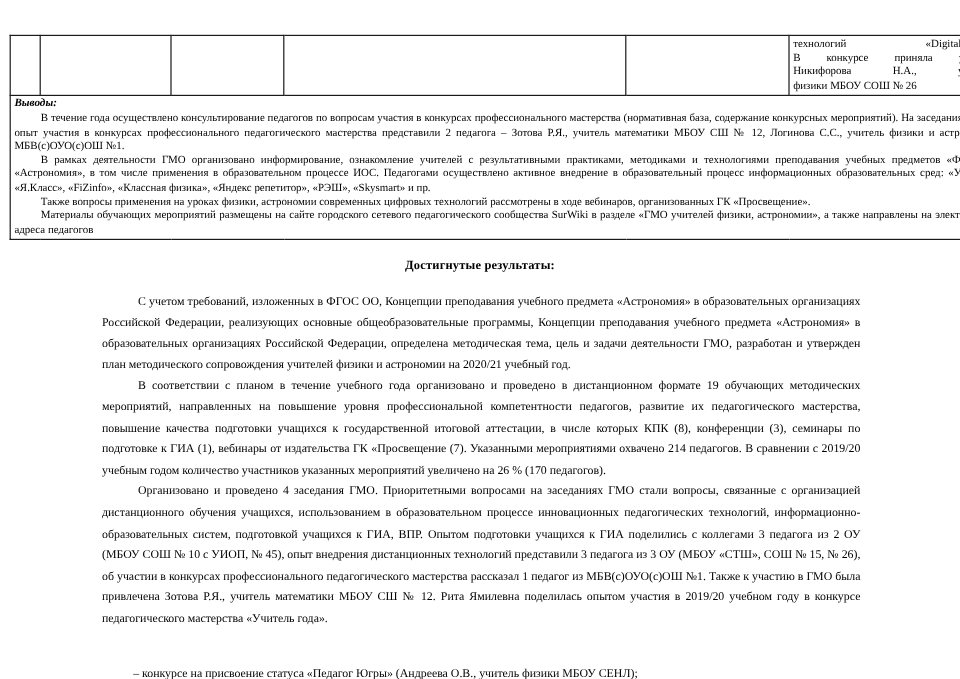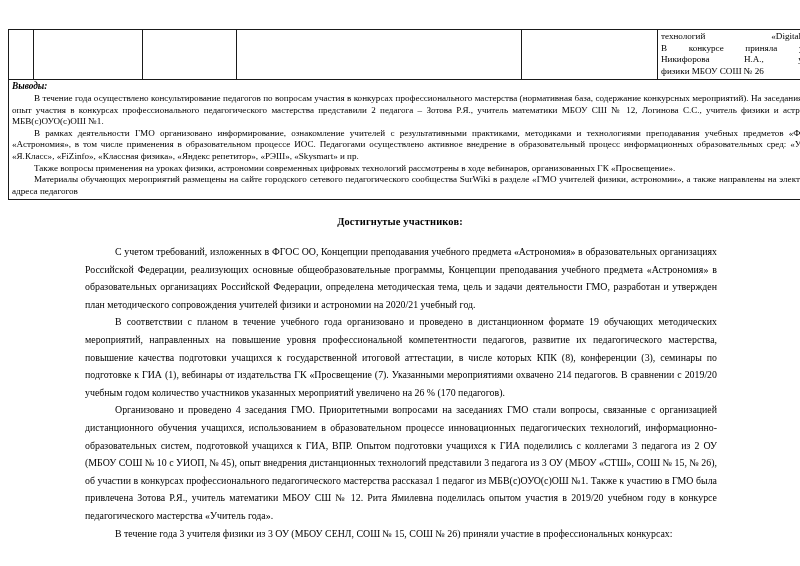--- a/index.html
+++ b/index.html
@@ -141,24 +141,23 @@
           <p>В течение года осуществлено консультирование педагогов по вопросам участия в конкурсах профессионального мастерства (нормативная база, содержание конкурсных мероприятий). На заседаниях ГМО опыт участия в конкурсах профессионального педагогического мастерства представили 2 педагога – Зотова Р.Я., учитель математики МБОУ СШ № 12, Логинова С.С., учитель физики и астрономии МБВ(с)ОУО(с)ОШ №1.</p>
           <p>В рамках деятельности ГМО организовано информирование, ознакомление учителей с результативными практиками, методиками и технологиями преподавания учебных предметов «Физика», «Астрономия», в том числе применения в образовательном процессе ИОС. Педагогами осуществлено   активное внедрение в образовательный процесс информационных образовательных сред: «Учи.ру», «Я.Класс», «FiZinfo», «Классная физика», «Яндекс репетитор», «РЭШ», «Skysmart» и пр.</p>
           <p>Также вопросы применения на уроках физики, астрономии современных цифровых технологий рассмотрены в ходе вебинаров, организованных ГК «Просвещение».</p>
           <p>Материалы обучающих мероприятий размещены на сайте городского сетевого педагогического сообщества SurWiki в разделе «ГМО учителей физики, астрономии», а также направлены на электронные адреса педагогов</p>
         </td>
       </tr>
     </tbody>
       </table>
   </div>
 
-  <div class="section-heading">Достигнутые участников:</div>
+  <div class="section-heading">Достигнутые результаты:</div>
 
   <div class="body-text">
     <p>С учетом требований, изложенных в ФГОС ОО, Концепции преподавания учебного предмета «Астрономия» в образовательных организациях Российской Федерации, реализующих основные общеобразовательные программы, Концепции преподавания учебного предмета «Астрономия» в образовательных организациях Российской Федерации, определена методическая тема, цель и задачи деятельности ГМО, разработан и утвержден план методического сопровождения учителей физики и астрономии на 2020/21 учебный год.</p>
     <p>В соответствии с планом в течение учебного года организовано и проведено в дистанционном формате 19 обучающих методических мероприятий, направленных на повышение уровня профессиональной компетентности педагогов, развитие их педагогического мастерства, повышение качества подготовки учащихся к государственной итоговой аттестации, в числе которых КПК (8), конференции (3), семинары по подготовке к ГИА (1), вебинары от издательства ГК «Просвещение (7). Указанными мероприятиями охвачено 214 педагогов. В сравнении с 2019/20 учебным годом количество участников указанных мероприятий увеличено на 26 % (170 педагогов).</p>
     <p>Организовано и проведено 4 заседания ГМО. Приоритетными вопросами на заседаниях ГМО стали вопросы, связанные с организацией дистанционного обучения учащихся, использованием в образовательном процессе инновационных педагогических технологий, информационно-образовательных систем, подготовкой учащихся к ГИА, ВПР. Опытом подготовки учащихся к ГИА поделились с коллегами 3 педагога из 2 ОУ (МБОУ СОШ № 10 с УИОП, № 45), опыт внедрения дистанционных технологий представили 3 педагога из 3 ОУ (МБОУ «СТШ», СОШ № 15, № 26), об участии в конкурсах профессионального педагогического мастерства рассказал 1 педагог из МБВ(с)ОУО(с)ОШ №1. Также к участию в ГМО была привлечена Зотова Р.Я., учитель математики МБОУ СШ № 12. Рита Ямилевна поделилась опытом участия в 2019/20 учебном году в конкурсе педагогического мастерства «Учитель года».</p>
-    <p>В течение года 3 учителя физики из 3 ОУ (МБОУ СЕНЛ, СОШ № 15, СОШ № 26) приняли участие в профессиональных конкурсах:</p>
     <p class="dash">– конкурсе на присвоение статуса «Педагог Югры» (Андреева О.В., учитель физики МБОУ СЕНЛ);</p>
     <p class="dash">– конкурсе работников образовательных учреждений по результатам профессиональной деятельности в 2021 году (Карайсенлы А.Е., учитель физики МБОУ СОШ № 15);</p>
   </div>
 
 </div>
 
 </body></html>

